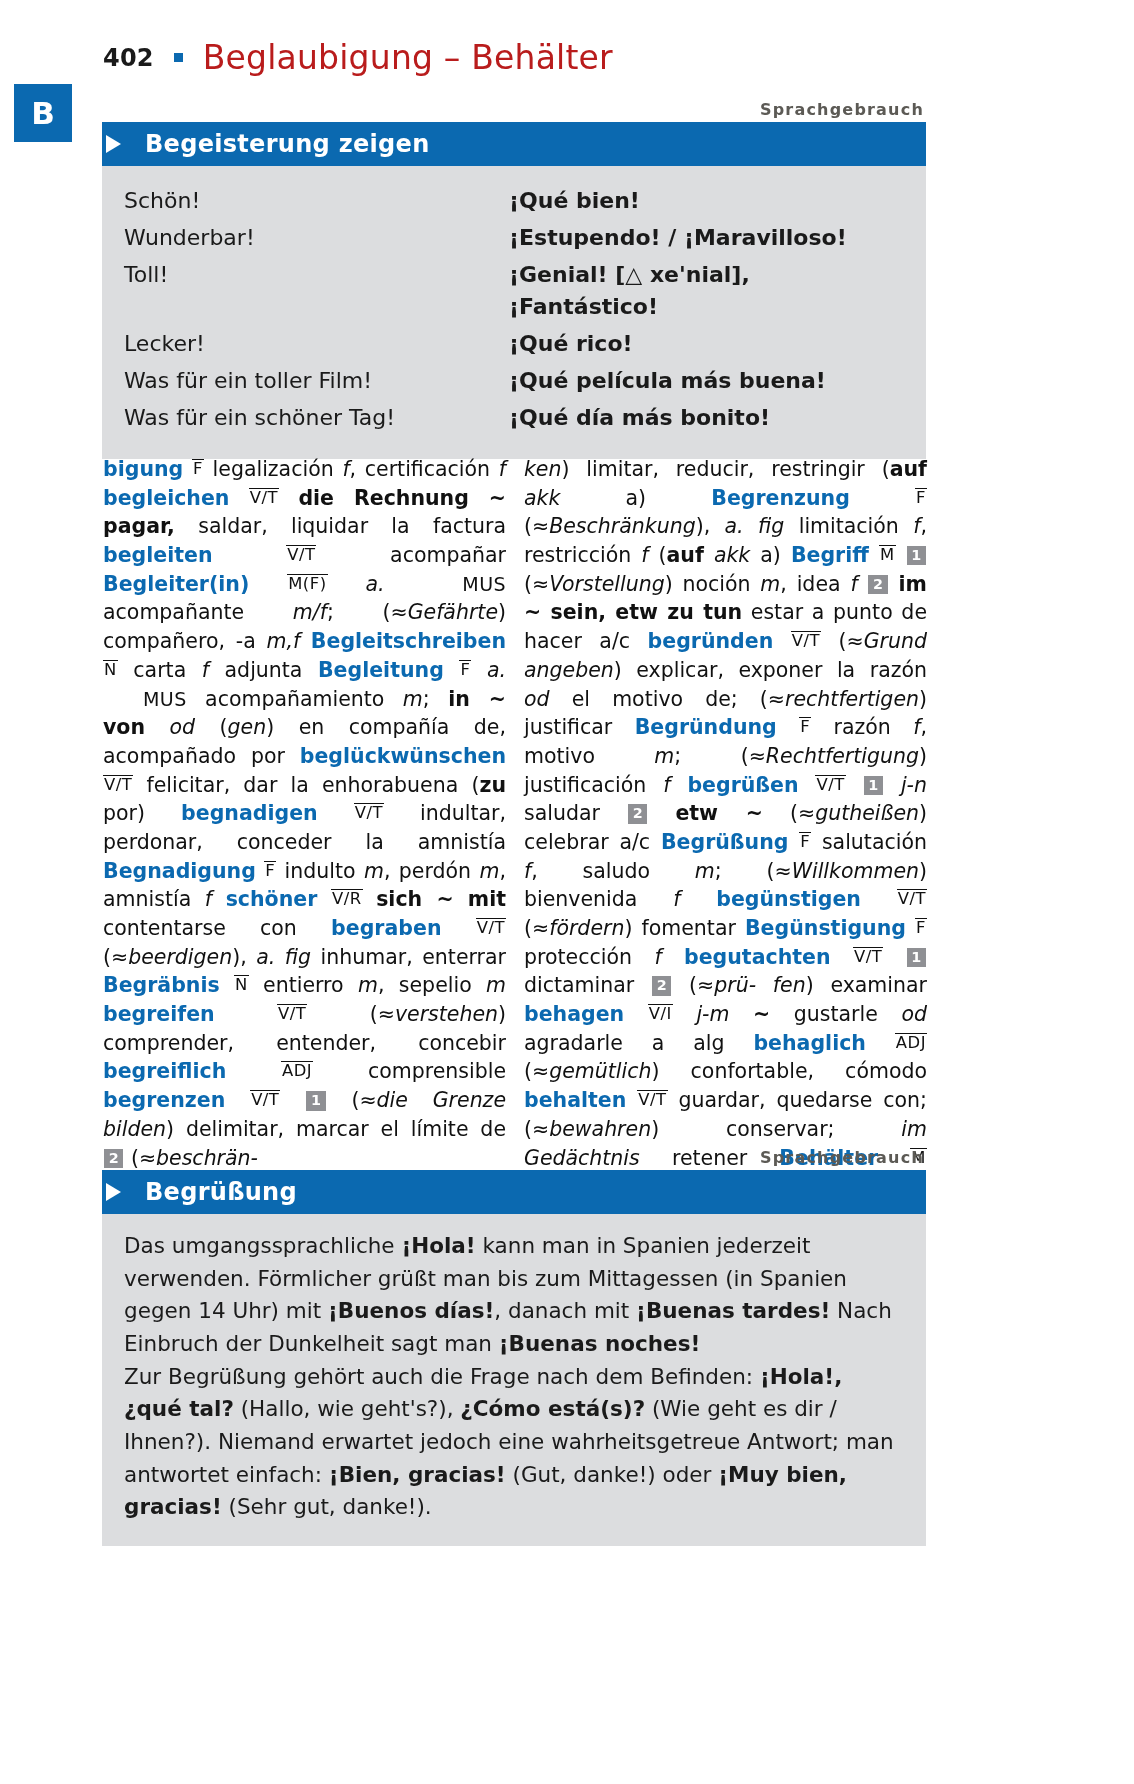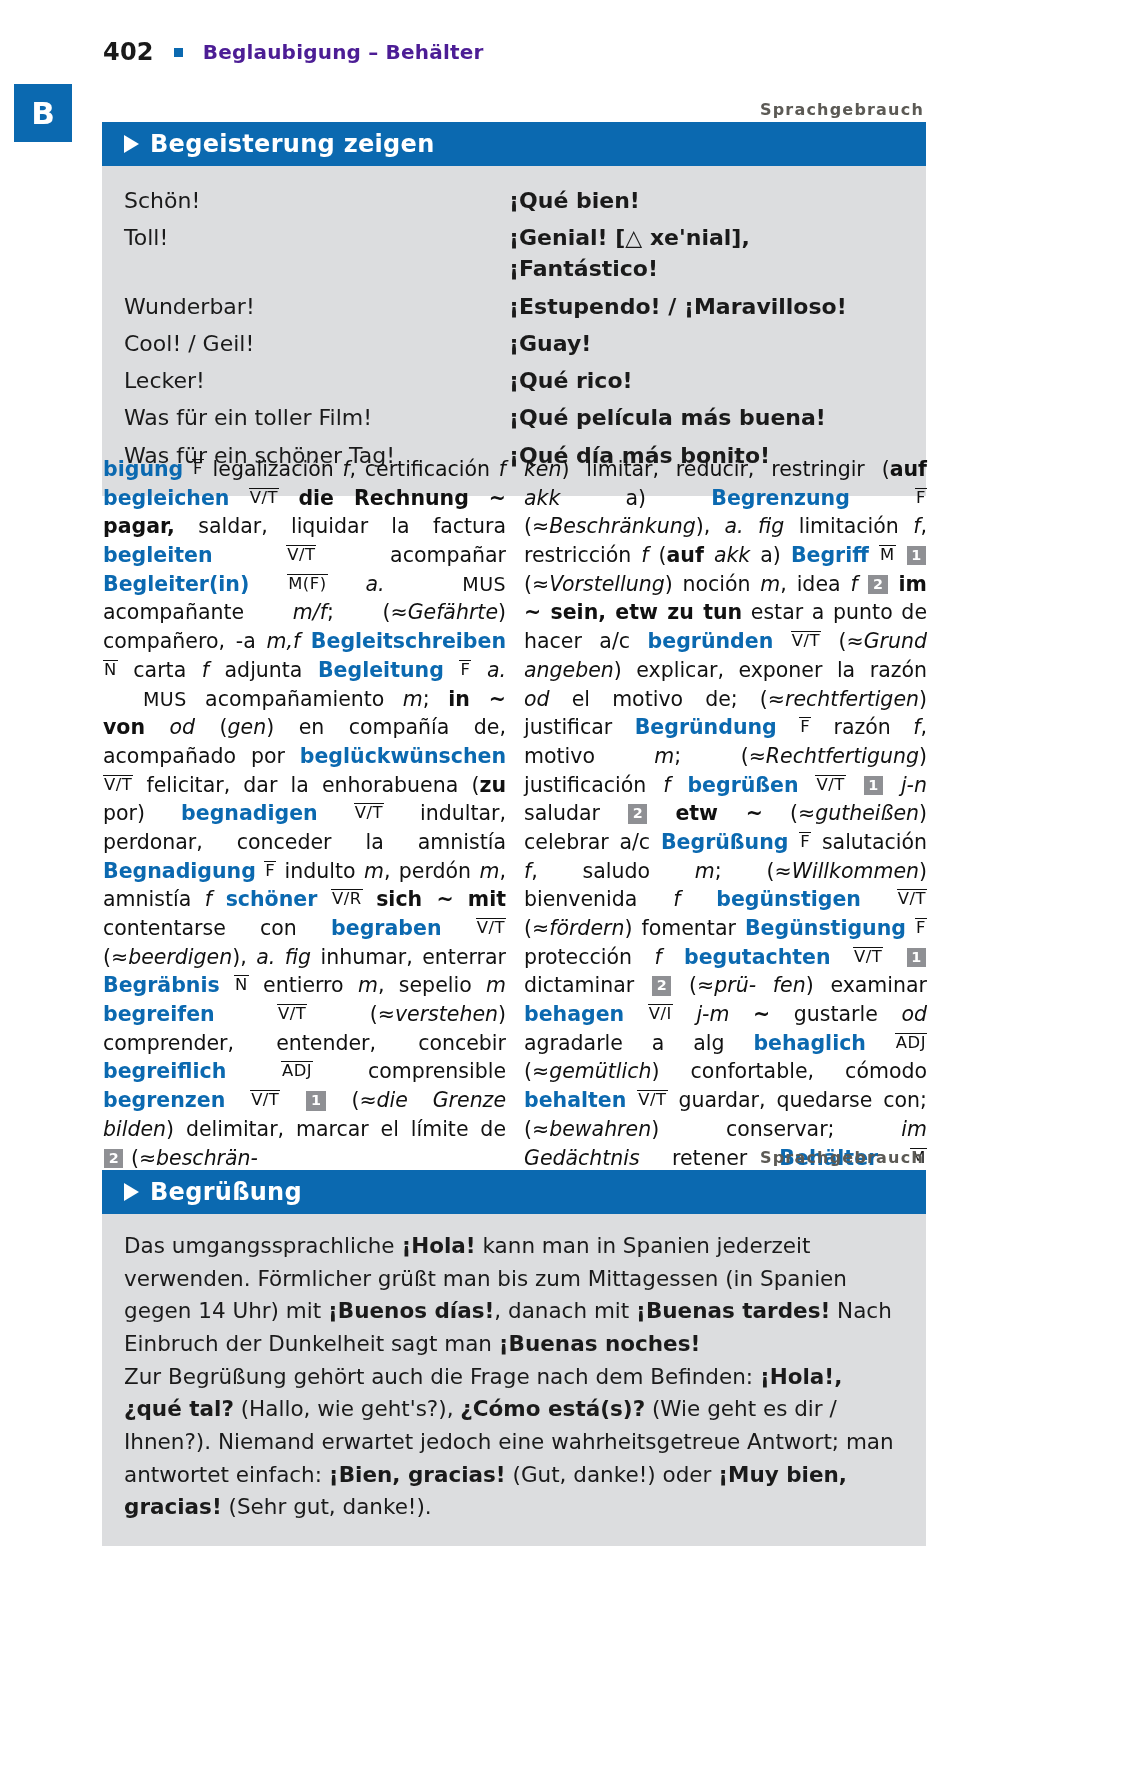--- a/index.html
+++ b/index.html
@@ -26,21 +26,21 @@
   }
   .folio{
     font-size:24px; font-weight:bold; color:#1a1a1a;
     letter-spacing:.2px;
   }
   .sqbullet{
     width:9px;height:9px;background:#0b69b0;display:inline-block;
     margin:0 6px;
   }
   .runtitle{
-    font-size:20px;font-weight:bold;color:#4c1d95;letter-spacing:.2px;
+    font-size:33px;font-weight:normal;color:#b91c1c;letter-spacing:.2px;
   }
 
   
   .thumb{
     position:absolute;
     left:14px; top:84px;
     width:58px; height:58px;
     background:#0b69b0;
     color:#fff;
     font-size:31px;font-weight:bold;
@@ -56,22 +56,22 @@
     color:#5c5a55;
     letter-spacing:1.2px;
     padding-right:2px;
     margin-bottom:3px;
   }
   .boxhead{
     background:#0b69b0;
     color:#ffffff;
     height:44px;
     display:flex;align-items:center;
-    padding-left:22px;
-    gap:11px;
+    padding-left:4px;
+    gap:24px;
   }
   .tri{
     width:0;height:0;
     border-left:15px solid #ffffff;
     border-top:9px solid transparent;
     border-bottom:9px solid transparent;
     display:inline-block;
   }
   .boxtitle{font-size:24px;font-weight:bold;letter-spacing:.3px;}
   .boxbody{
@@ -170,30 +170,26 @@
       <span class="boxtitle">Begeisterung zeigen</span>
     </div>
     <div class="boxbody">
       <table class="phr">
         <tbody>
           <tr>
             <td class="de">Schön!</td>
             <td class="es">¡Qué bien!</td>
           </tr>
           <tr>
+            <td class="de">Wunderbar!</td>
+            <td class="es">¡Estupendo! / ¡Maravilloso!</td>
+          </tr>
+          <tr>
             <td class="de">Toll!</td>
             <td class="es">¡Genial! [△ xe'nial], ¡Fantástico!</td>
-          </tr>
-          <tr>
-            <td class="de">Wunderbar!</td>
-            <td class="es">¡Estupendo! / ¡Maravilloso!</td>
-          </tr>
-          <tr>
-            <td class="de">Cool! / Geil!</td>
-            <td class="es">¡Guay!</td>
           </tr>
           <tr>
             <td class="de">Lecker!</td>
             <td class="es">¡Qué rico!</td>
           </tr>
           <tr>
             <td class="de">Was für ein toller Film!</td>
             <td class="es">¡Qué película más buena!</td>
           </tr>
           <tr>

